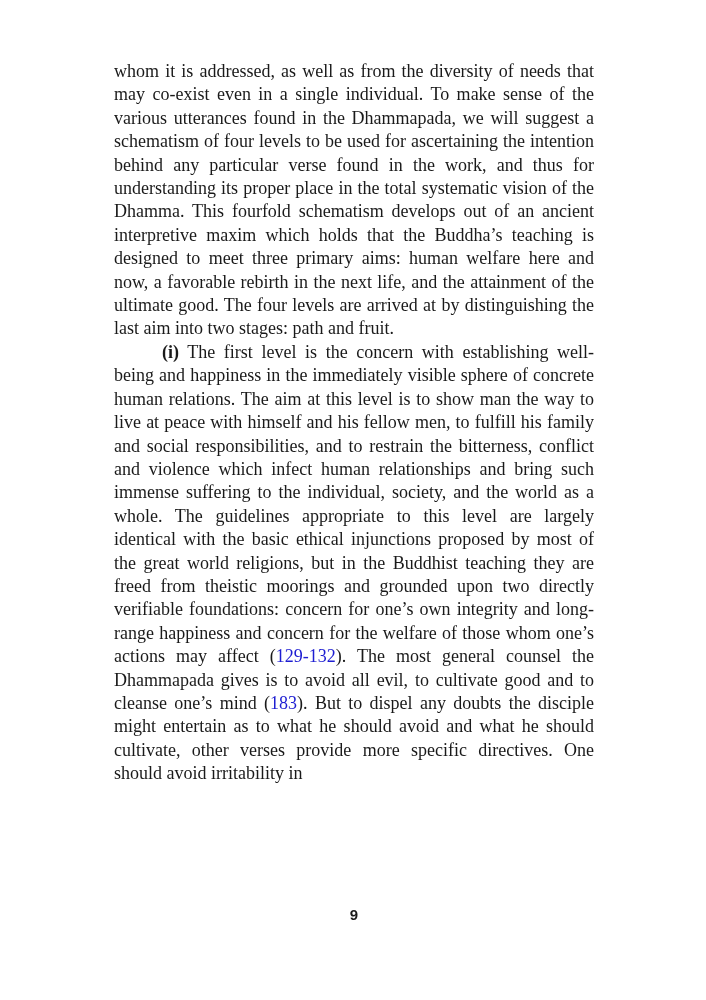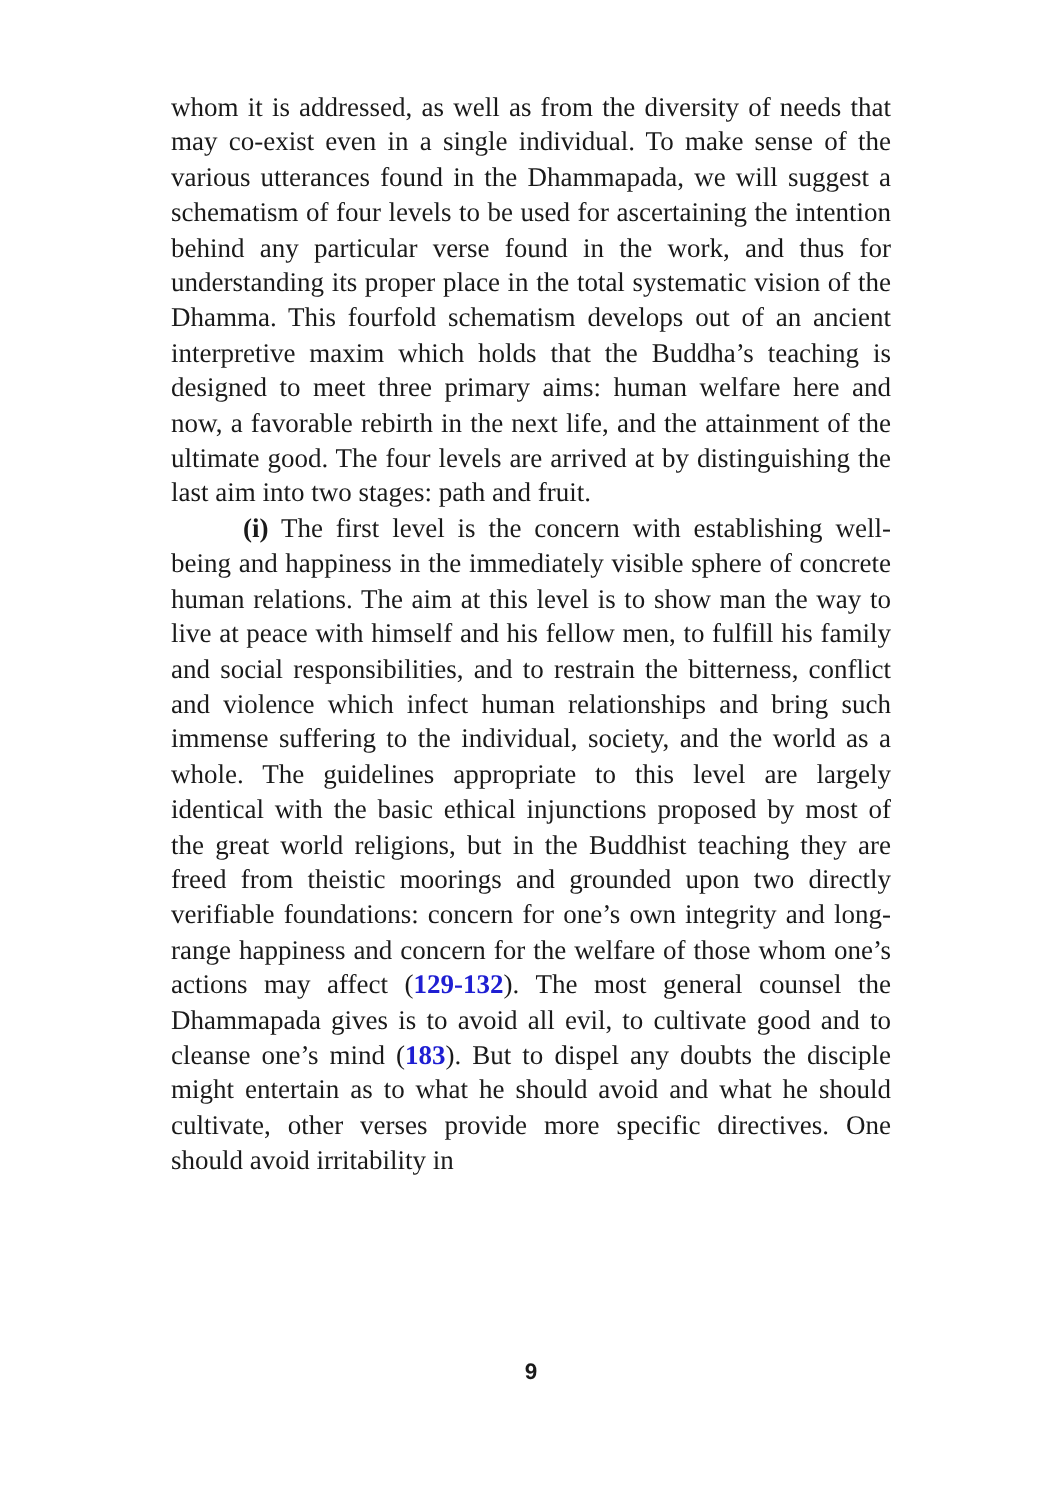--- a/index.html
+++ b/index.html
@@ -30,21 +30,21 @@
     padding: 0;
   }
   .para.indented {
     text-indent: 48px;
   }
   .lead-bold {
     font-weight: bold;
   }
   .verse-ref {
     color: var(--ref-color, #1e1ed2);
-    font-weight: bold;
+    font-weight: normal;
   }
   .page-number {
     position: absolute;
     left: 114px;
     top: 906px;
     width: 480px;
     text-align: center;
     font-family: "Liberation Sans", sans-serif;
     font-weight: bold;
     font-size: 15px;

